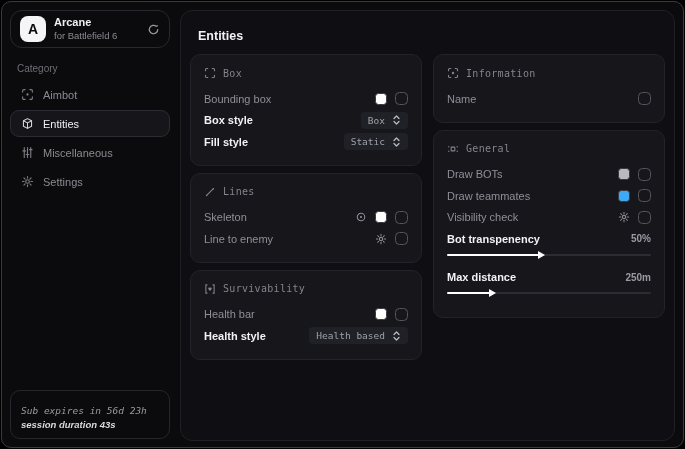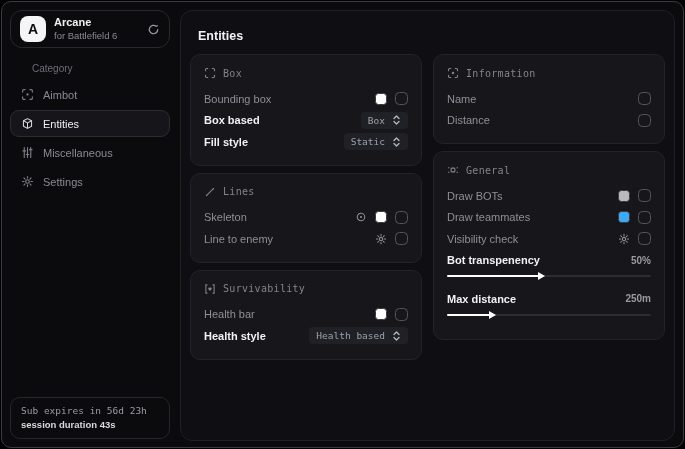--- a/index.html
+++ b/index.html
@@ -21,33 +21,33 @@
   .avatar {
     width: 26px; height: 26px; flex: 0 0 26px; background: #f5f5f7; color: #0b0b0d;
     border-radius: 8px; display: flex; align-items: center; justify-content: center;
     font-size: 14px; font-weight: 700;
   }
   .logo-text { display: flex; flex-direction: column; line-height: 1.25; }
   .logo-title { font-size: 11px; font-weight: 700; color: #f0f0f3; }
   .logo-sub { font-size: 9.5px; color: #8a8a93; }
   .sync { margin-left: auto; color: #9a9aa2; display: flex; }
 
-  .category { font-size: 10px; color: #6e6e77; margin: 15px 0 7px 22px; }
+  .category { font-size: 10px; color: #6e6e77; margin: 15px 0 7px 7px; }
 
   .nav-item {
     display: flex; align-items: center; gap: 9px; height: 27px; padding: 0 10px;
     border: 1px solid transparent; border-radius: 9px; margin-bottom: 2px;
     color: #8a8a93; font-size: 11px; cursor: default;
   }
   .nav-item .nicon { display: flex; color: #7c7c85; }
   .nav-item.selected { background: #15151a; border-color: #2b2b33; color: #eef0f2; }
   .nav-item.selected .nicon { color: #d8d8dd; }
 
   .spacer { flex: 1; }
-  .sub-card { border: 1px solid #26262d; border-radius: 10px; padding: 7px 10px 8px; }
+  .sub-card { border: 1px solid #26262d; border-radius: 10px; padding: 14px 10px 8px; font-style: italic; }
   .sub-line1 { font-family: "DejaVu Sans Mono", monospace; font-size: 9.5px; color: #9a9aa2; }
   .sub-line2 { font-size: 9.5px; color: #d9d9de; font-weight: 600; margin-top: 3px; }
 
   
   .main {
     flex: 1; margin: 8px 8px 6px 2px; background: #0f0f13;
     border: 1px solid #1f1f26; border-radius: 12px; padding: 9px; overflow: hidden;
   }
   .page-title { font-size: 12.5px; font-weight: 700; color: #f2f2f5; margin: 9px 0 11px 8px; }
   .columns { display: flex; gap: 11px; }
@@ -183,21 +183,21 @@
 
           <div class="row">
             <span class="row-label">Bounding box</span>
             <span class="controls">
               <span class="swatch" style="background-color: rgb(255, 255, 255);"></span>
               <span class="checkbox"></span>
             </span>
           </div>
 
           <div class="row em">
-            <span class="row-label">Box based</span>
+            <span class="row-label">Box style</span>
             <span class="controls">
               <span class="dropdown">
                 <span>Box</span>
                 <span class="unfold">
                   <svg width="9" height="10" viewBox="0 0 10 12" fill="none" stroke="currentColor" stroke-width="1.5" stroke-linecap="round" stroke-linejoin="round">
                       <path d="M2 4.2L5 1.2l3 3M2 7.8l3 3 3-3"></path>
                     </svg>
                 </span>
               </span>
             </span>
@@ -309,26 +309,20 @@
             </span>
             <span>Information</span>
           </div>
 
           <div class="row">
             <span class="row-label">Name</span>
             <span class="controls">
                 <span class="checkbox"></span>
               </span>
           </div>
-          <div class="row">
-            <span class="row-label">Distance</span>
-            <span class="controls">
-                <span class="checkbox"></span>
-              </span>
-          </div>
         </div>
 
         <div class="card">
           <div class="card-header">
             <span class="hicon">
               <svg width="12" height="12" viewBox="0 0 16 16" fill="none" stroke="currentColor" stroke-width="1.4">
                 <rect x="5.5" y="5.5" width="5" height="5" rx="1"></rect>
                 <circle cx="2.4" cy="5" r="0.9" fill="currentColor" stroke="none"></circle>
                   <circle cx="2.4" cy="11" r="0.9" fill="currentColor" stroke="none"></circle>
                 <circle cx="13.6" cy="5" r="0.9" fill="currentColor" stroke="none"></circle>

